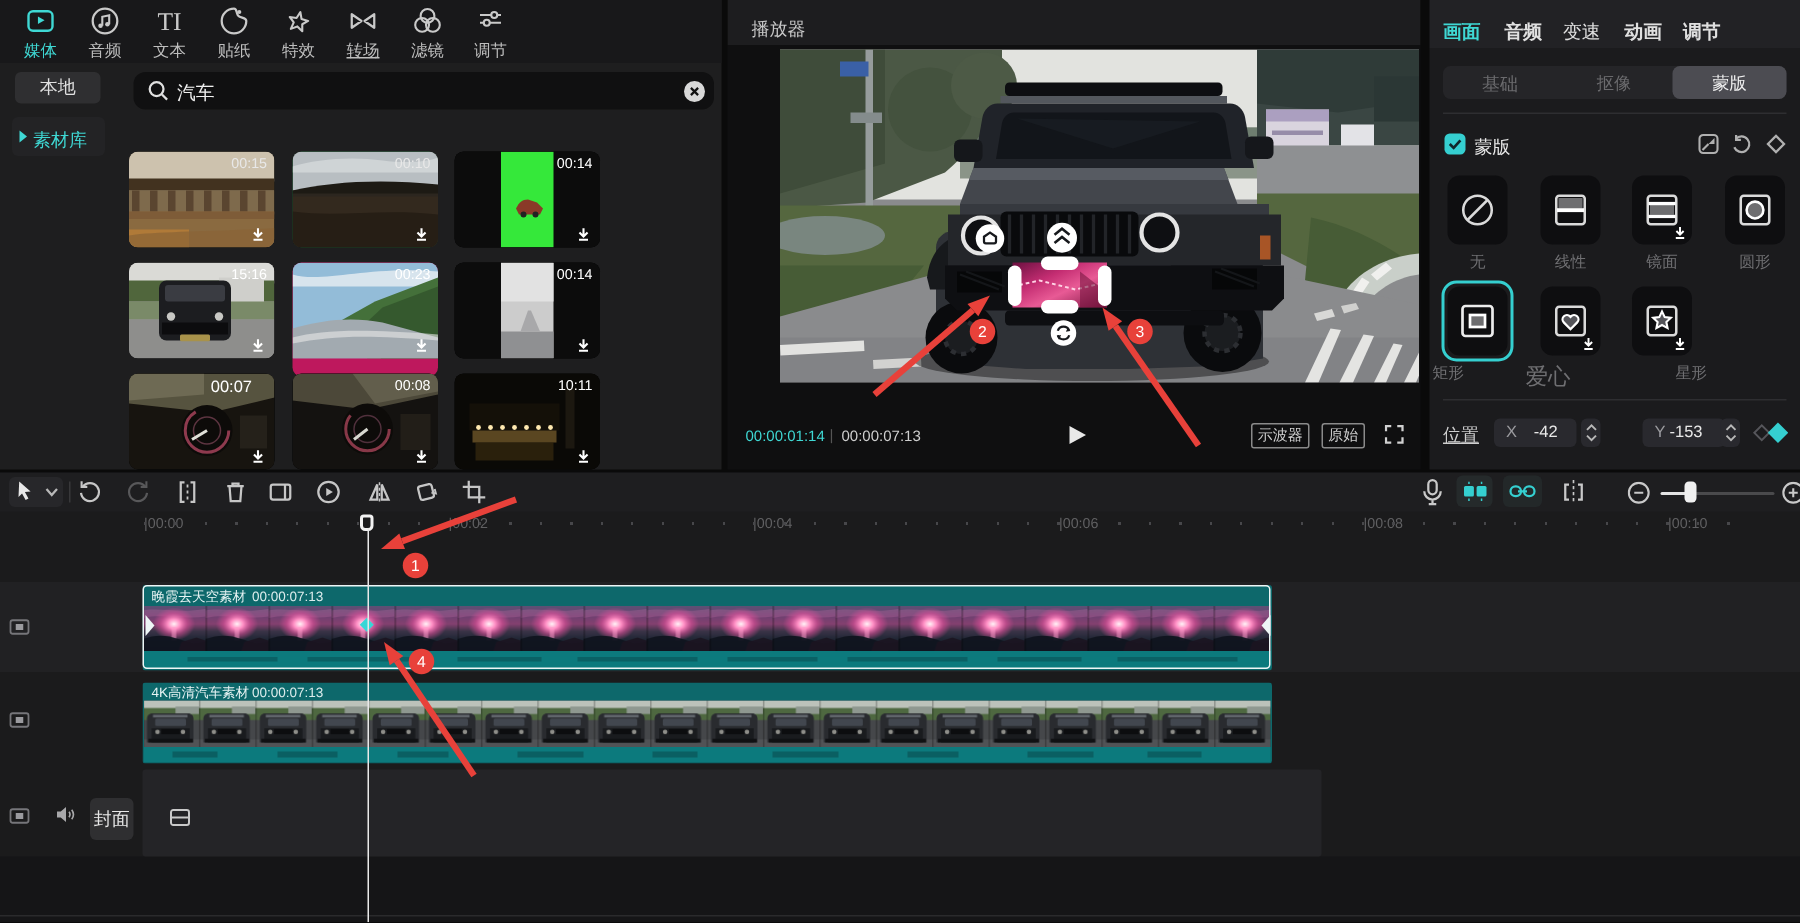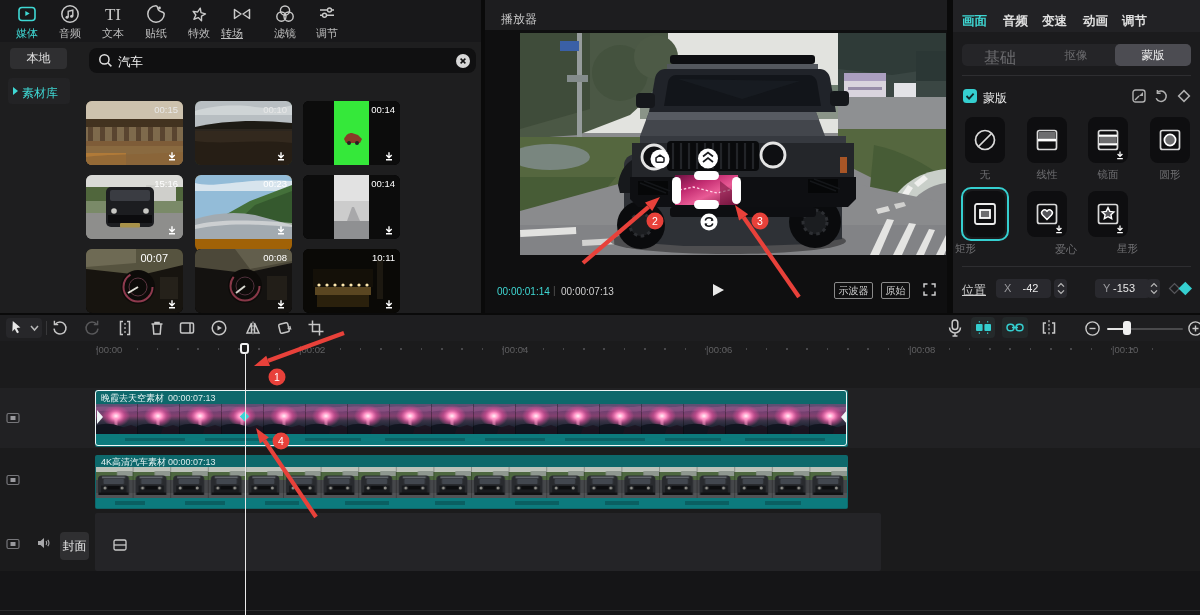--- a/index.html
+++ b/index.html
@@ -36,21 +36,21 @@
           <circle cx="14.5" cy="5" r="1.4" fill="#c9c9c9"></circle>
         </svg>
         <div class="abs" style="left:132px;top:26px;width:48px;text-align:center;font-size:11px;color:#bdbdbd;">贴纸</div>
         <svg class="abs" style="left:188px;top:3px;" width="22" height="22" viewBox="0 0 22 22">
           <path d="M11 2.8l1.7 4.3 4.6.3-3.4 3 1 4.6-3.9-2.5-3.9 2.5 1-4.6-3.4-3 4.6-.3z" fill="none" stroke="#c9c9c9" stroke-width="1.4" stroke-linejoin="round" transform="rotate(12 11 11) translate(0 2.2)"></path>
         </svg>
         <div class="abs" style="left:175px;top:26px;width:48px;text-align:center;font-size:11px;color:#bdbdbd;">特效</div>
         <svg class="abs" style="left:231px;top:3px;" width="22" height="22" viewBox="0 0 22 22">
           <path d="M3.5 6.5v9l6.5-4.5zM18.5 6.5v9L12 11z" fill="none" stroke="#c9c9c9" stroke-width="1.5" stroke-linejoin="round"></path>
         </svg>
-        <div class="abs" style="left:208px;top:26px;width:48px;text-align:center;font-size:11px;color:#bdbdbd;text-decoration:underline;">转场</div>
+        <div class="abs" style="left:218px;top:26px;width:48px;text-align:center;font-size:11px;color:#bdbdbd;text-decoration:underline;">转场</div>
         <svg class="abs" style="left:274px;top:3px;" width="22" height="22" viewBox="0 0 22 22">
           <circle cx="11" cy="7.6" r="4.6" fill="none" stroke="#c9c9c9" stroke-width="1.4"></circle>
           <circle cx="7.4" cy="13.6" r="4.6" fill="none" stroke="#c9c9c9" stroke-width="1.4"></circle>
           <circle cx="14.6" cy="13.6" r="4.6" fill="none" stroke="#c9c9c9" stroke-width="1.4"></circle>
         </svg>
         <div class="abs" style="left:261px;top:26px;width:48px;text-align:center;font-size:11px;color:#bdbdbd;">滤镜</div>
         <svg class="abs" style="left:316px;top:3px;" width="22" height="22" viewBox="0 0 22 22">
           <path d="M4 7h14M4 12.2h14" stroke="#c9c9c9" stroke-width="1.4"></path>
           <circle cx="13.5" cy="7" r="2" fill="#18181a" stroke="#c9c9c9" stroke-width="1.4"></circle>
           <circle cx="8.5" cy="12.2" r="2" fill="#18181a" stroke="#c9c9c9" stroke-width="1.4"></circle>
@@ -141,21 +141,21 @@
 <rect x="22" y="40" width="44" height="8" fill="#0c0c0e"></rect>
 <circle cx="28" cy="36" r="2.8" fill="#c8c8c4"></circle>
             <circle cx="60" cy="36" r="2.8" fill="#c8c8c4"></circle>
 <rect x="34" y="48" width="20" height="4.5" rx="1" fill="#a8924a"></rect>
           </svg><div class="abs" style="right:5px;top:3px;font-size:9.5px;color:#fff;">15:16</div></div>
         <svg class="abs" style="left:167px;top:225px;" width="10" height="10" viewBox="0 0 10 10">
           <g stroke="#fff" stroke-width="1.4" fill="none">
             <path d="M5 1.2v5.2M2.3 4l2.7 2.7L7.7 4M2 8.8h6"></path>
           </g>
         </svg>
-        <div class="abs" style="left:195px;top:175px;width:97px;height:76px;background:#a16207;border-radius:6px;overflow:hidden;"><svg width="97" height="64" viewBox="0 0 97 64">
+        <div class="abs" style="left:195px;top:175px;width:97px;height:76px;background:#be185d;border-radius:6px;overflow:hidden;"><svg width="97" height="64" viewBox="0 0 97 64">
             <rect width="97" height="64" fill="#93bcd8"></rect>
 <path d="M0 8c20 6 50-6 97-2v10H0z" fill="#e8eef2" opacity=".8"></path>
 <path d="M97 10L55 26 30 40l20 24h47z" fill="#44703a"></path>
 <path d="M97 16L60 30 45 44l14 20h38z" fill="#35592e"></path>
 <path d="M0 44c20-6 40-8 60-4l37 10v14H0z" fill="#a2aab0"></path>
 <path d="M0 50c20-5 45-6 97-2v4c-50-4-70-3-97 2z" fill="#e8e8e8" opacity=".6"></path>
           </svg><div class="abs" style="right:5px;top:3px;font-size:9.5px;color:#fff;">00:23</div></div>
         <svg class="abs" style="left:276px;top:225px;" width="10" height="10" viewBox="0 0 10 10">
           <g stroke="#fff" stroke-width="1.4" fill="none">
             <path d="M5 1.2v5.2M2.3 4l2.7 2.7L7.7 4M2 8.8h6"></path>
@@ -357,26 +357,26 @@
 <div class="abs" style="left:349px;top:282px;width:37px;height:15px;border:1px solid #8a8a8a;border-radius:2px;font-size:10px;color:#d0d0d0;text-align:center;line-height:15px;">示波器</div>
 <div class="abs" style="left:396px;top:282px;width:27px;height:15px;border:1px solid #8a8a8a;border-radius:2px;font-size:10px;color:#d0d0d0;text-align:center;line-height:15px;">原始</div>
 <svg class="abs" style="left:438px;top:283px;" width="13" height="13" viewBox="0 0 13 13">
 <path d="M1 4.5V1h3.5M8.5 1H12v3.5M12 8.5V12H8.5M4.5 12H1V8.5" fill="none" stroke="#d0d0d0" stroke-width="1.5"></path>
       </svg>
     </div>
 <div id="rightPanel" class="abs" style="left:953px;top:0;width:247px;height:313px;background:#1b1b1d;overflow:hidden;">
       <div class="abs" style="left:0;top:0;width:247px;height:32px;background:#222225;"></div>
       <div class="abs" style="left:9px;top:13px;font-size:12.5px;color:#3fd8d4;font-weight:bold;">画面</div>
       <div class="abs" style="left:50px;top:13px;font-size:12.5px;color:#e0e0e0;font-weight:bold;">音频</div>
-      <div class="abs" style="left:89px;top:13px;font-size:12.5px;color:#e0e0e0;font-weight:bold;">变速</div>
+      <div class="abs" style="left:89px;top:13px;font-size:12.5px;color:#e0e0e0;font-weight:normal;">变速</div>
       <div class="abs" style="left:130px;top:13px;font-size:12.5px;color:#e0e0e0;font-weight:bold;">动画</div>
       <div class="abs" style="left:169px;top:13px;font-size:12.5px;color:#e0e0e0;font-weight:bold;">调节</div>
       <div class="abs" style="left:9px;top:44px;width:229px;height:22px;background:#252528;border-radius:5px;"></div>
       <div class="abs" style="left:162px;top:44px;width:76px;height:22px;background:#4c4c52;border-radius:5px;"></div>
-      <div class="abs" style="left:9px;top:48px;width:76px;text-align:center;font-size:16px;color:#6b6b6e;">基础</div>
+      <div class="abs" style="left:9px;top:48px;width:76px;text-align:center;font-size:12px;color:#6b6b6e;">基础</div>
       <div class="abs" style="left:85px;top:48px;width:76px;text-align:center;font-size:11.5px;color:#6b6b6e;">抠像</div>
       <div class="abs" style="left:162px;top:48px;width:76px;text-align:center;font-size:11.5px;color:#f0f0f0;">蒙版</div>
       <div class="abs" style="left:9px;top:75px;width:229px;height:1px;background:#2e2e31;"></div>
       <div class="abs" style="left:10px;top:89px;width:14px;height:14px;background:#35cfd0;border-radius:3.5px;"></div>
       <svg class="abs" style="left:10px;top:89px;" width="14" height="14" viewBox="0 0 14 14">
         <path d="M3.5 7l2.6 2.6L10.6 4.6" fill="none" stroke="#10282a" stroke-width="1.8"></path>
       </svg>
       <div class="abs" style="left:30px;top:90px;font-size:12px;color:#e8e8e8;">蒙版</div>
       <svg class="abs" style="left:179px;top:89px;" width="14" height="14" viewBox="0 0 14 14">
 <rect x="1" y="1" width="12" height="12" rx="2.5" fill="none" stroke="#b0b0b0" stroke-width="1.4"></rect>
@@ -442,21 +442,21 @@
       <svg class="abs" style="left:143px;top:202px;" width="24" height="24" viewBox="0 0 24 24">
         <rect x="2.5" y="2.5" width="19" height="19" rx="2" fill="none" stroke="#dadada" stroke-width="1.7"></rect>
         <path d="M12 5.6l1.8 3.8 4.1.5-3 2.8.8 4-3.7-2-3.7 2 .8-4-3-2.8 4.1-.5z" fill="#55555a" stroke="#fff" stroke-width="1.4"></path>
       </svg>
       <svg class="abs" style="left:162px;top:224px;" width="10" height="10" viewBox="0 0 10 10">
         <g stroke="#fff" stroke-width="1.3" fill="none">
           <path d="M5 1.4v4.8M2.6 4l2.4 2.4L7.4 4M2.2 8.6h5.6"></path>
         </g>
       </svg>
       <div class="abs" style="left:2px;top:242px;width:60px;text-align:left;font-size:10.5px;color:#6f6f72;">矩形</div>
-      <div class="abs" style="left:64px;top:242px;width:60px;text-align:right;font-size:11px;color:#6f6f72;">爱心</div>
+      <div class="abs" style="left:64px;top:242px;width:60px;text-align:left;font-size:15px;color:#6f6f72;">爱心</div>
       <div class="abs" style="left:125px;top:242px;width:60px;text-align:right;font-size:10.5px;color:#6f6f72;">星形</div>
       <div class="abs" style="left:9px;top:266px;width:229px;height:1px;background:#2e2e31;"></div>
       <div class="abs" style="left:9px;top:282px;font-size:12px;color:#cfcfcf;text-decoration:underline;">位置</div>
       <div class="abs" style="left:43px;top:279px;width:55px;height:19px;background:#29292e;border-radius:4px;"></div>
       <div class="abs" style="left:51px;top:282px;font-size:11px;color:#9a9a9e;">X</div>
       <div class="abs" style="left:61px;top:282px;width:33px;text-align:center;font-size:11px;color:#e8e8e8;">-42</div>
       <div class="abs" style="left:101px;top:279px;width:13px;height:19px;background:#29292e;border-radius:4px;"></div>
       <svg class="abs" style="left:103.5px;top:282px;" width="8" height="13" viewBox="0 0 8 13">
         <path d="M1 4.6L4 1.6l3 3M1 8.4l3 3 3-3" fill="none" stroke="#b8b8b8" stroke-width="1.3"></path>
       </svg>

